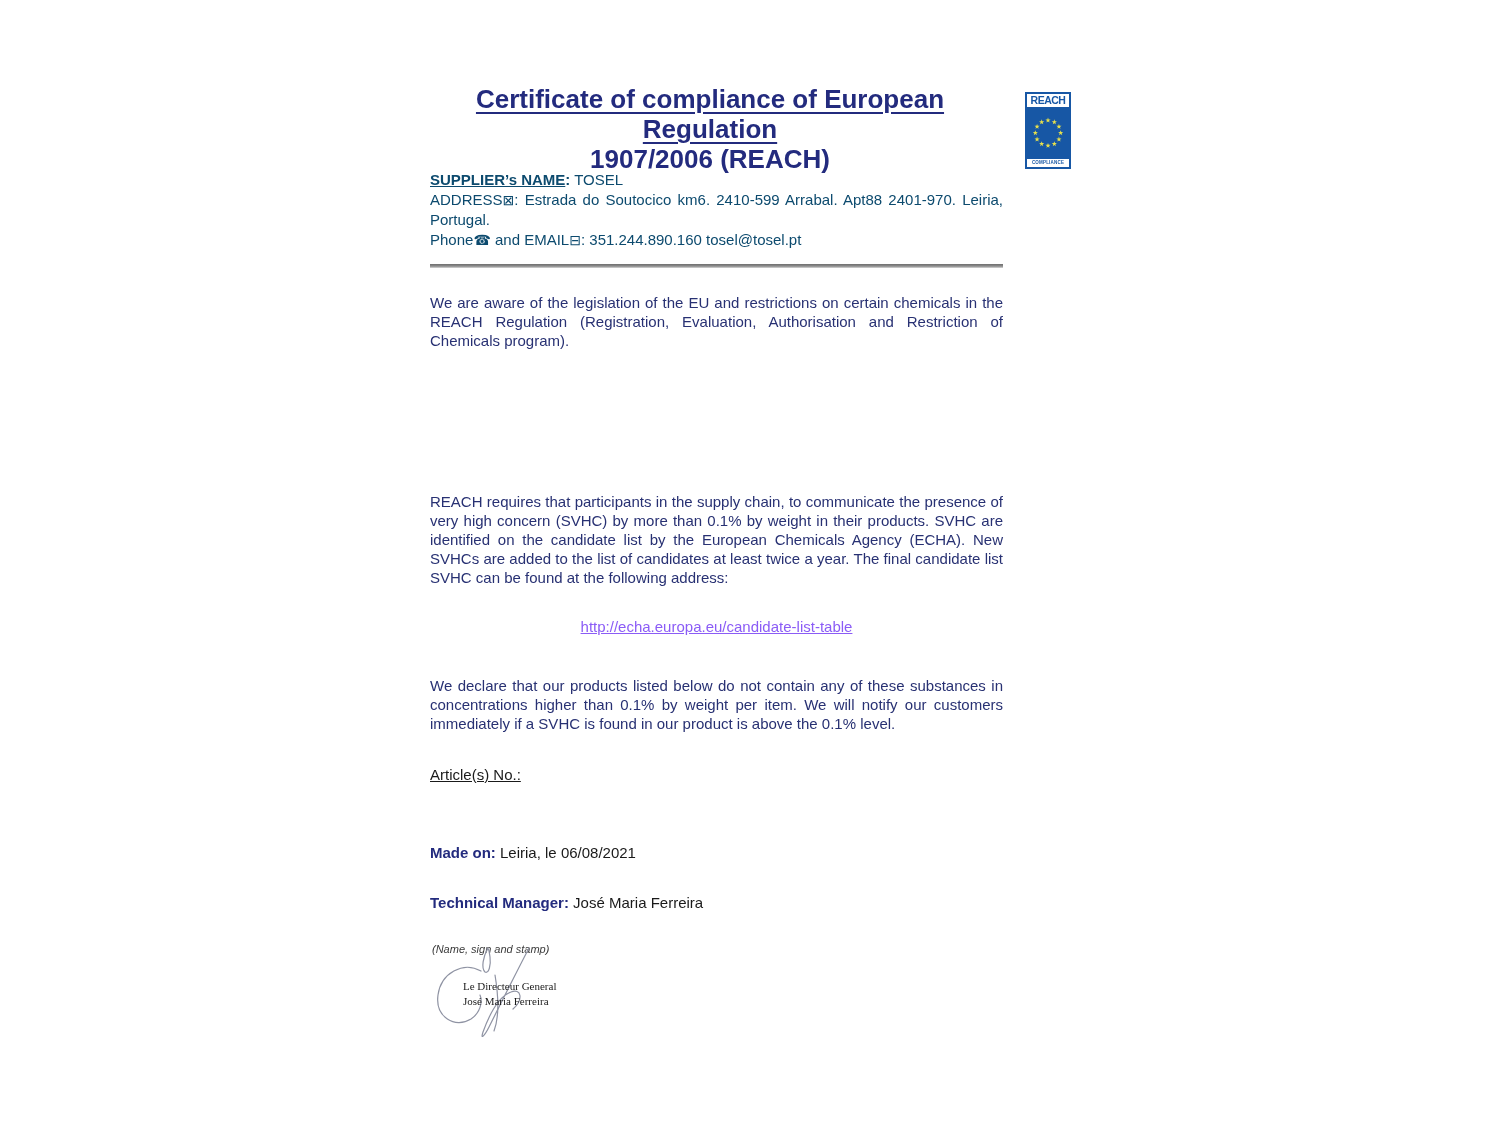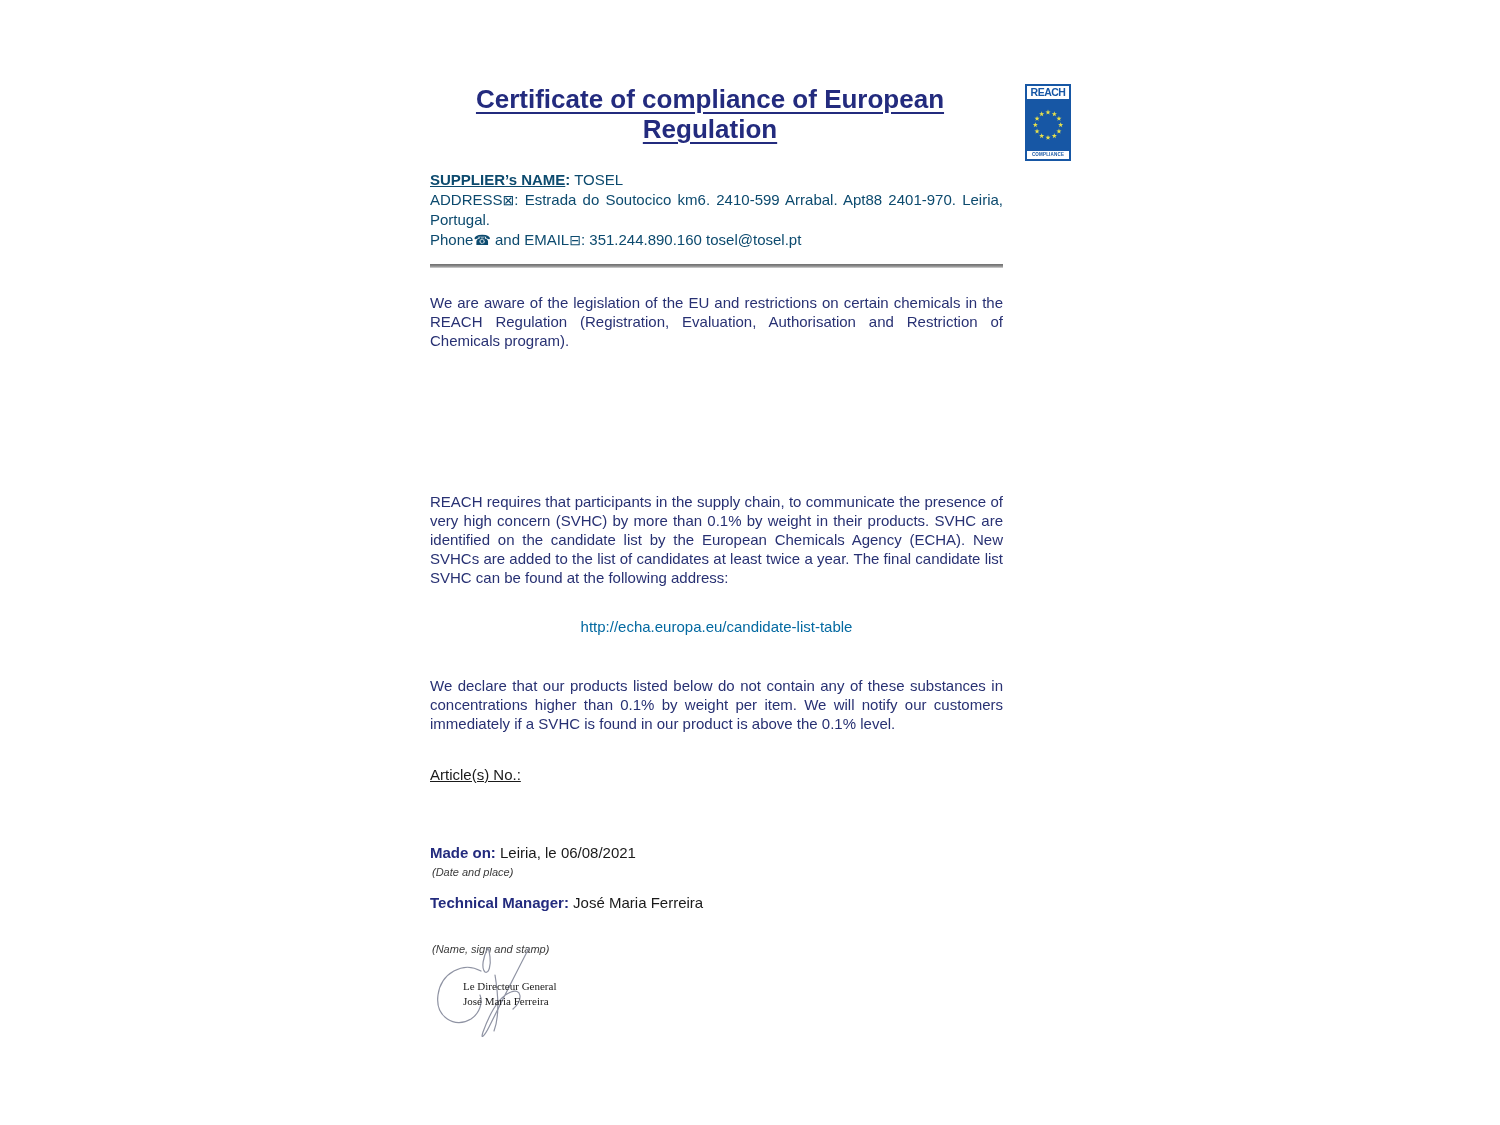--- a/index.html
+++ b/index.html
@@ -24,21 +24,21 @@
     line-height: 30px;
   }
   .title-line1 {
     text-decoration: underline;
     text-decoration-thickness: 2px;
     text-underline-offset: 4px;
   }
 
   
   .reach-logo {
-    left: 1025px; top: 84px; width: 46px; height: 77px;
+    left: 1025px; top: 92px; width: 46px; height: 77px;
     background: #1757a5;
     box-sizing: border-box;
     padding: 2px;
     display: flex; flex-direction: column; gap: 2px;
   }
   .reach-logo .reach-top {
     background: #ffffff; color: #1757a5;
     font-weight: bold; font-size: 10.5px; line-height: 13px;
     text-align: center; letter-spacing: -0.5px;
   }
@@ -76,21 +76,21 @@
   .p1 { top: 293px; }
   .p2 { top: 386px; }
   .p3 { top: 492px; }
   .p4 { top: 676px; }
 
   .link-line {
     left: 430px; top: 618px; width: 573px;
     text-align: center;
     font-size: 15px; color: #283173;
   }
-  .link-line a { color: #0369a1; cursor: pointer; }
+  .link-line a { color: #8b5cf6; text-decoration: underline; cursor: pointer; }
 
   .article-line {
     left: 430px; top: 766px; width: 573px;
     font-size: 15px; color: #1a1a1a; text-decoration: underline;
   }
 
   
   .madeon-line   { left: 430px; top: 844px; width: 573px; font-size: 15px; }
   .manager-line  { left: 430px; top: 894px; width: 573px; font-size: 15px; }
   .navy-label { color: #232b7e; font-weight: bold; }
@@ -111,20 +111,21 @@
     color: #1a1a1a;
   }
 </style>
 </head>
 <body>
 
 <div id="doc">
 
   <div class="abs title-block">
     <div class="title-line1">Certificate of compliance of European Regulation</div>
+    <div class="title-line2">1907/2006 (REACH)</div>
   </div>
 
   <div class="abs reach-logo">
     <div class="reach-top">REACH</div>
     <div class="stars-field">
       <svg width="38" height="40" viewBox="0 0 42 44" aria-hidden="true">
         <defs>
           <path id="star" d="M0,-3 L0.71,-0.97 L2.85,-0.93 L1.14,0.37 L1.76,2.43 L0,1.2 L-1.76,2.43 L-1.14,0.37 L-2.85,-0.93 L-0.71,-0.97 Z" fill="#e7e04b"></path>
         </defs>
         <use href="#star" transform="translate(21,8)"></use>
@@ -163,21 +164,20 @@
 
   <div class="abs para p4">We declare that our products listed below do not contain any of these substances in concentrations higher than 0.1% by weight per item. We will notify our customers immediately if a SVHC is found in our product is above the 0.1% level.</div>
 
   <div class="abs article-line">Article(s) No.:</div>
 
   <div class="abs madeon-line">
     <span class="navy-label">Made on:</span>
     <span class="italic">Leiria, le</span>
     <span>06/08/2021</span>
   </div>
-  <div class="abs caption cap1">(Date and place)</div>
 
   <div class="abs manager-line">
     <span class="navy-label">Technical Manager:</span>
     <span class="italic">José Maria Ferreira</span>
   </div>
   <div class="abs caption cap2">(Name, sign and stamp)</div>
 
   <svg class="abs sig-svg" width="140" height="125" viewBox="0 0 140 125">
     <g fill="none" stroke="#8f93a3" stroke-width="1.2" stroke-linecap="round">
       <path d="M56,36 C38,26 16,38 13,60 C10,82 30,94 46,84 C55,78 58,67 55,60"></path>

